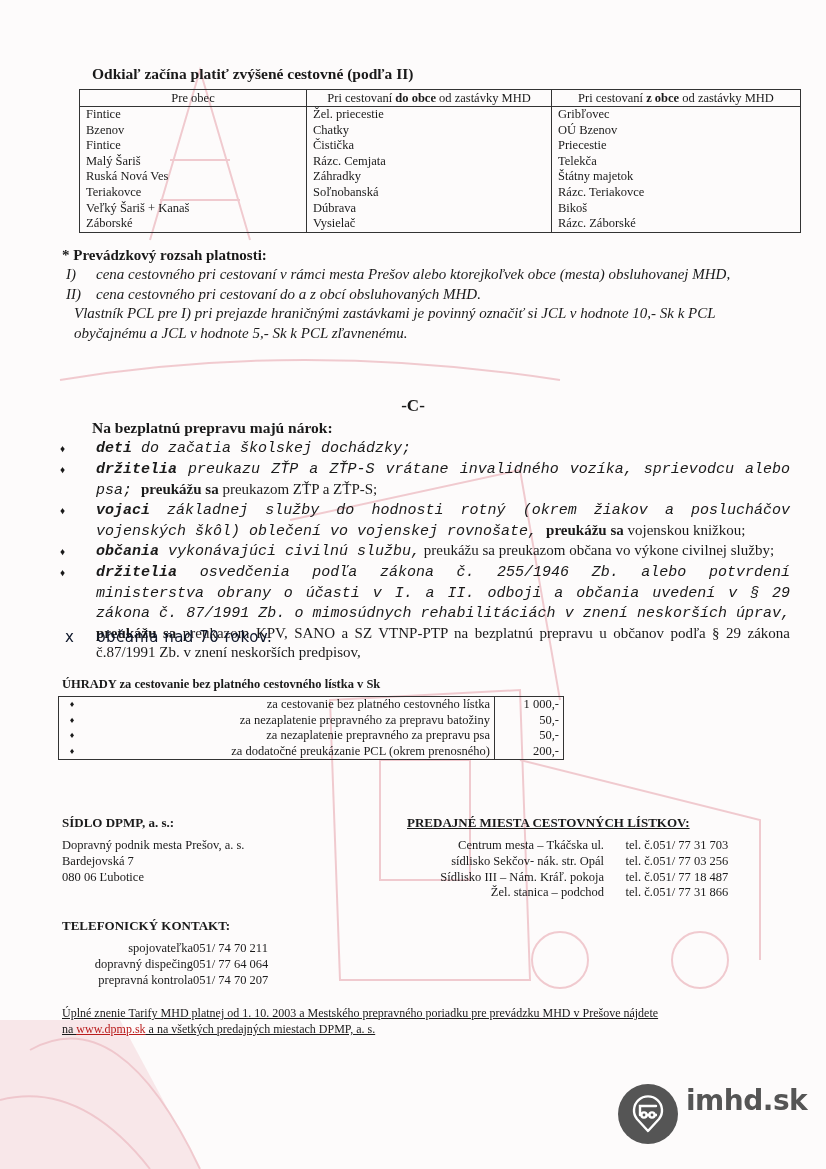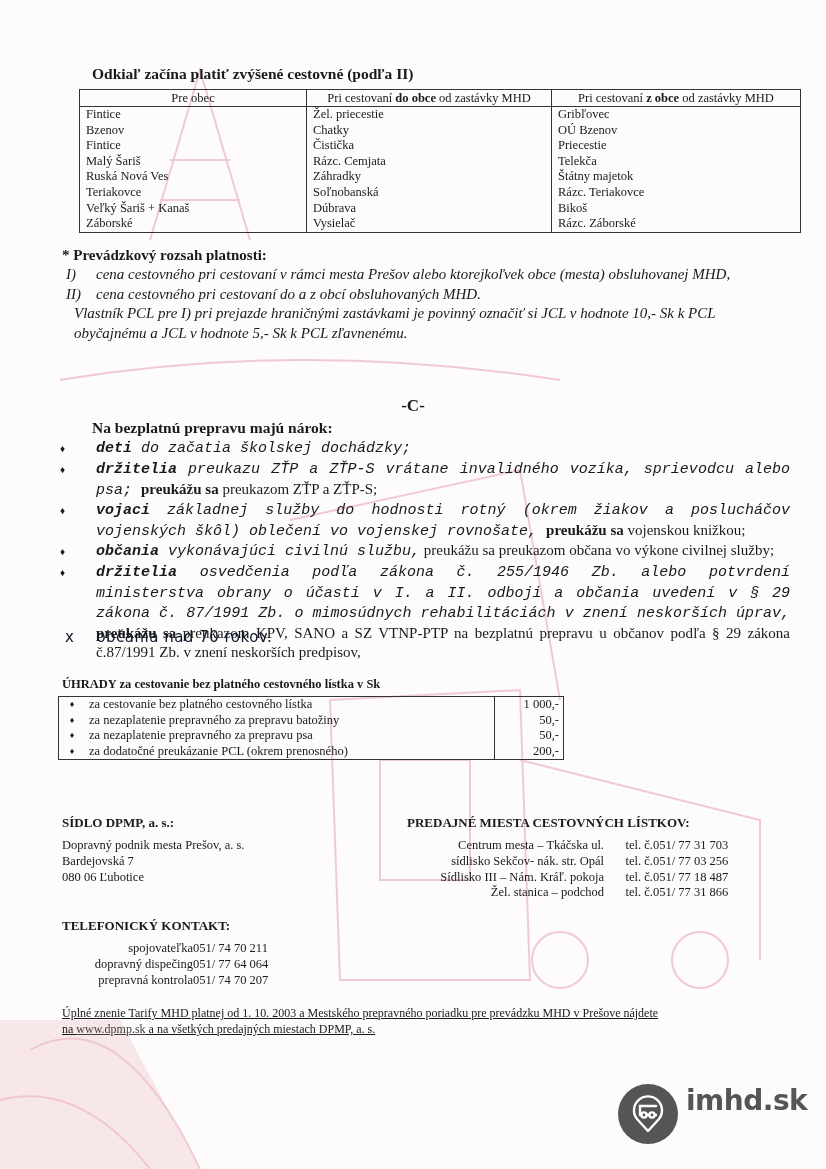--- a/index.html
+++ b/index.html
@@ -31,38 +31,38 @@
   .free-list { left: 60px; top: 438px; width: 730px; font-size: 15px; line-height: 19.5px; }
   .free-list .item { display: flex; }
   .free-list .bul { width: 36px; flex: none; font-size: 10px; padding-left: 0; line-height: 21px; }
   .free-list .txt { flex: 1; text-align: justify; }
   .free-list .it { font-style: italic; font-family: Liberation Mono, monospace; }
   .hand { left: 65px; top: 628px; font-family: "DejaVu Sans", sans-serif; font-size: 15px; color: #0f172a; letter-spacing: 0.5px; }
   .hand .x { margin-right: 22px; }
 
   .fines-title { left: 62px; top: 677px; font-size: 12.5px; font-weight: bold; }
   table.fines { position: absolute; left: 58px; top: 696px; width: 506px; border-collapse: collapse; font-size: 12.5px; border: 1px solid #333; }
-  table.fines td { line-height: 15.6px; padding: 0 4px; }
+  table.fines td { line-height: 15.6px; padding: 0 4px; text-align: right; }
   table.fines td.b { width: 18px; font-size: 9px; text-align: center; }
   table.fines td.v { width: 60px; text-align: right; border-left: 1px solid #333; }
 
   .h2 { font-size: 13px; font-weight: bold; }
   .small { font-size: 12.5px; line-height: 15.8px; }
   .seat-title { left: 62px; top: 815px; }
   .seat-addr { left: 62px; top: 838px; }
   .tel-title { left: 62px; top: 918px; }
   .tel-list { left: 62px; top: 941px; }
   .tel-list .r, .shops .r { display: flex; text-align: right; }
   .tel-list .n { width: 131px; }
-  .shops-title { left: 407px; top: 815px; }
+  .shops-title { left: 407px; top: 815px; text-decoration: underline; }
   .shops { left: 407px; top: 838px; }
   .shops .n { width: 197px; } .shops .l { width: 49px; }
 
   .footer { left: 62px; top: 1005px; width: 720px; font-size: 12px; line-height: 16px; text-decoration: underline; }
-  .footer a { color: #404040; text-decoration: underline; }
+  .footer a { color: #b91c1c; text-decoration: underline; }
 
   .logo { left: 618px; top: 1084px; display: flex; align-items: flex-start; }
   .logo .circle { width: 60px; height: 60px; border-radius: 50%; background: #555; display: flex; align-items: center; justify-content: center; }
   .logo .name { margin-left: 8px; font-family: "DejaVu Sans", sans-serif; font-weight: bold; font-size: 28px; color: #555; letter-spacing: -0.5px; }
 </style>
 </head>
 <body>
 
 <svg class="bg-sketch" width="826" height="1169" viewBox="0 0 826 1169">
   <g fill="none" stroke="#e7a3ac" stroke-width="2" opacity="0.55">

